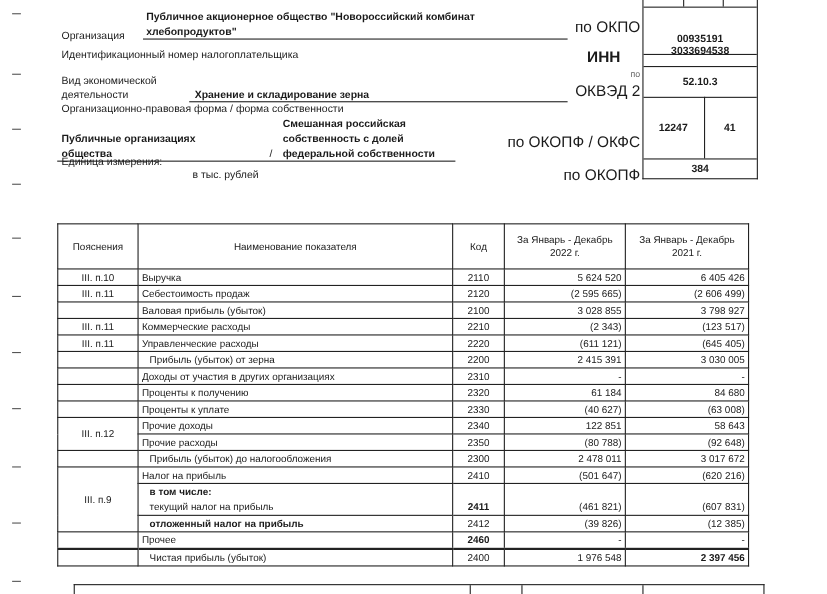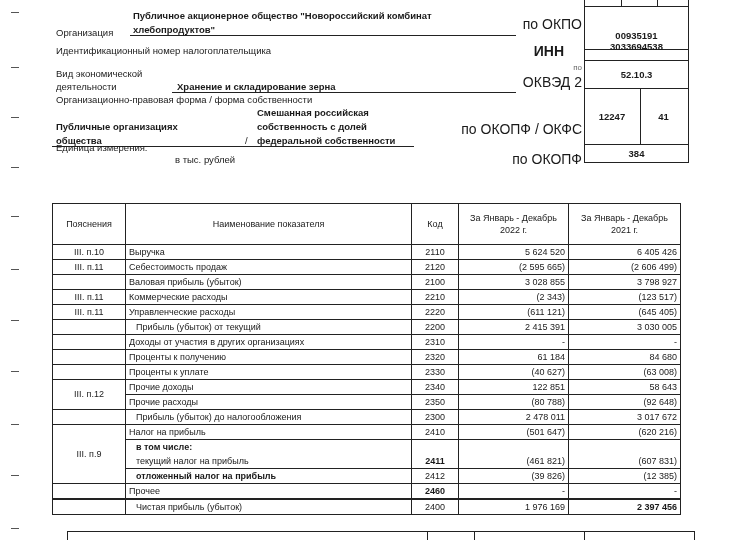--- a/index.html
+++ b/index.html
@@ -164,21 +164,21 @@
     </tr>
     <tr>
       <td class="note">III. п.11</td>
       <td>Управленческие расходы</td>
       <td class="code">2220</td>
       <td class="num">(611 121)</td>
       <td class="num">(645 405)</td>
     </tr>
     <tr>
       <td class="note"></td>
-      <td class="ind2">Прибыль (убыток) от текущий</td>
+      <td class="ind2">Прибыль (убыток) от зерна</td>
       <td class="code">2200</td>
       <td class="num">2 415 391</td>
       <td class="num">3 030 005</td>
     </tr>
     <tr>
       <td class="note"></td>
       <td>Доходы от участия в других организациях</td>
       <td class="code">2310</td>
       <td class="num">-</td>
       <td class="num">-</td>
@@ -243,21 +243,21 @@
       <td class="note"></td>
       <td>Прочее</td>
       <td class="code b">2460</td>
       <td class="num">-</td>
       <td class="num">-</td>
     </tr>
     <tr>
       <td class="note"></td>
       <td class="ind2">Чистая прибыль (убыток)</td>
       <td class="code">2400</td>
-      <td class="num">1 976 169</td>
+      <td class="num">1 976 548</td>
       <td class="num b">2 397 456</td>
     </tr>
   </tbody>
 </table>
 
 <div class="below-line">
   <div class="v" style="left:359px;"></div>
   <div class="v" style="left:406px;"></div>
   <div class="v" style="left:516px;"></div>
 </div>

